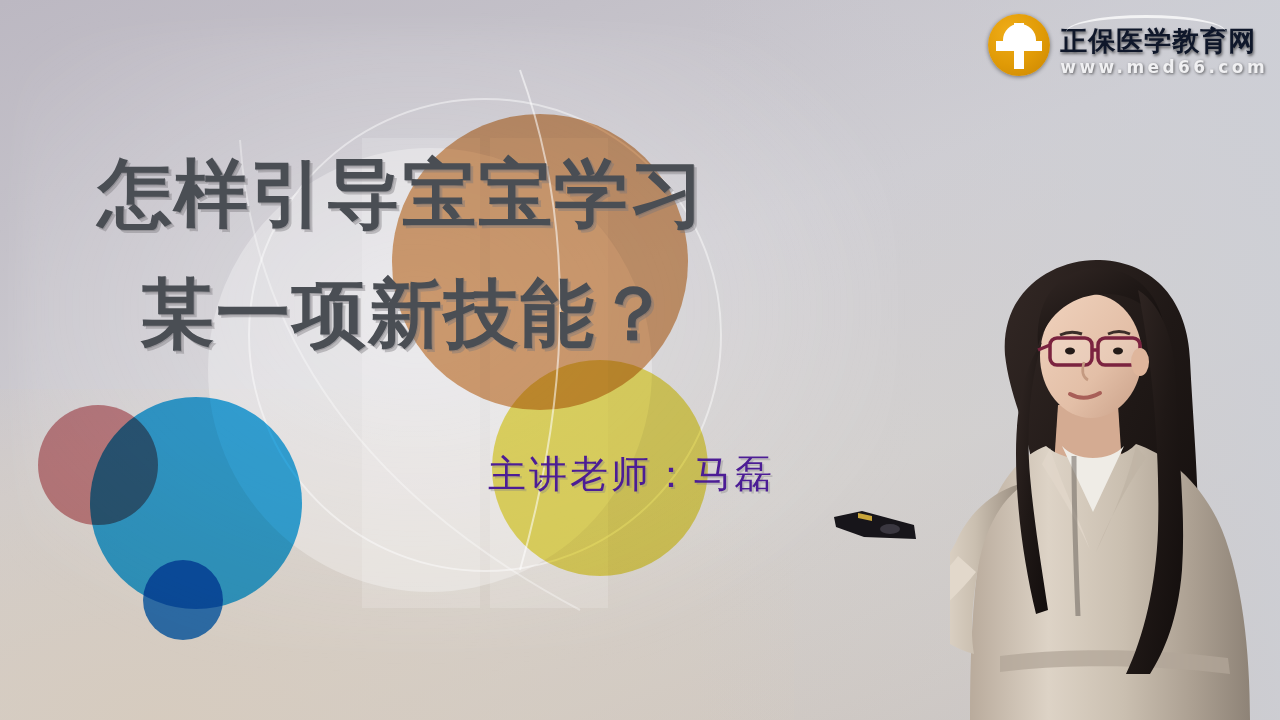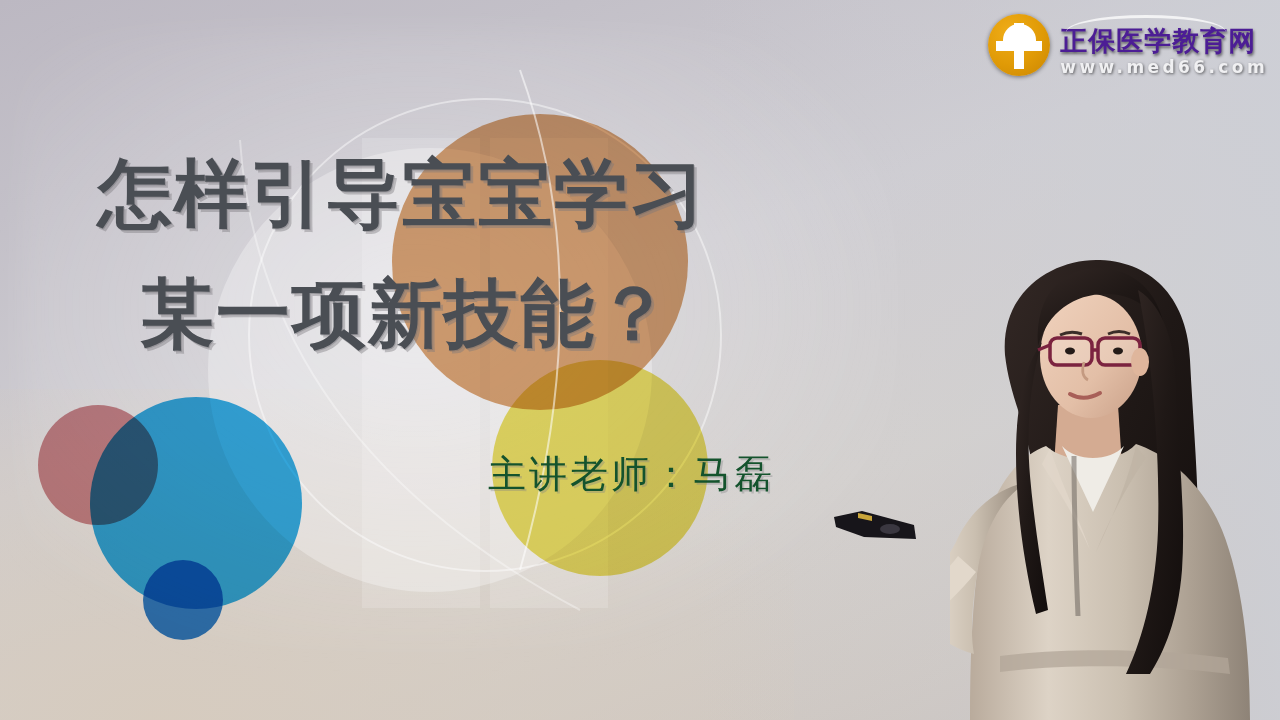--- a/index.html
+++ b/index.html
@@ -96,21 +96,21 @@
     left: 180px;
     top: 306px;
     font-size: 74px;
     line-height: 1;
   }
   .slide-presenter {
     position: absolute;
     left: 528px;
     top: 479px;
     font-size: 38px;
-    color: #14532d;
+    color: #4c1d95;
     font-weight: 500;
     letter-spacing: 3px;
     text-shadow: 2px 2px 0 rgba(130,128,132,0.35);
     white-space: nowrap;
   }
 
   
   .watermark {
     position: absolute;
     right: 12px;
@@ -171,21 +171,21 @@
   .wm-arc {
     position: absolute;
     left: 6px; top: 0px;
     width: 160px; height: 14px;
     border-top: 3px solid rgba(255,255,255,0.75);
     border-radius: 50% / 100% 100% 0 0;
   }
   .wm-cn {
     font-size: 27px;
     font-weight: 700;
-    color: #4c1d95;
+    color: #0f172a;
     letter-spacing: 1px;
     text-shadow: 1px 2px 3px rgba(0,0,0,0.55);
     margin-top: 8px;
     font-family: "DejaVu Sans", "Liberation Sans", sans-serif;
   }
   .wm-url {
     font-size: 17px;
     font-weight: 700;
     color: #f0f0f2;
     letter-spacing: 3.4px;

